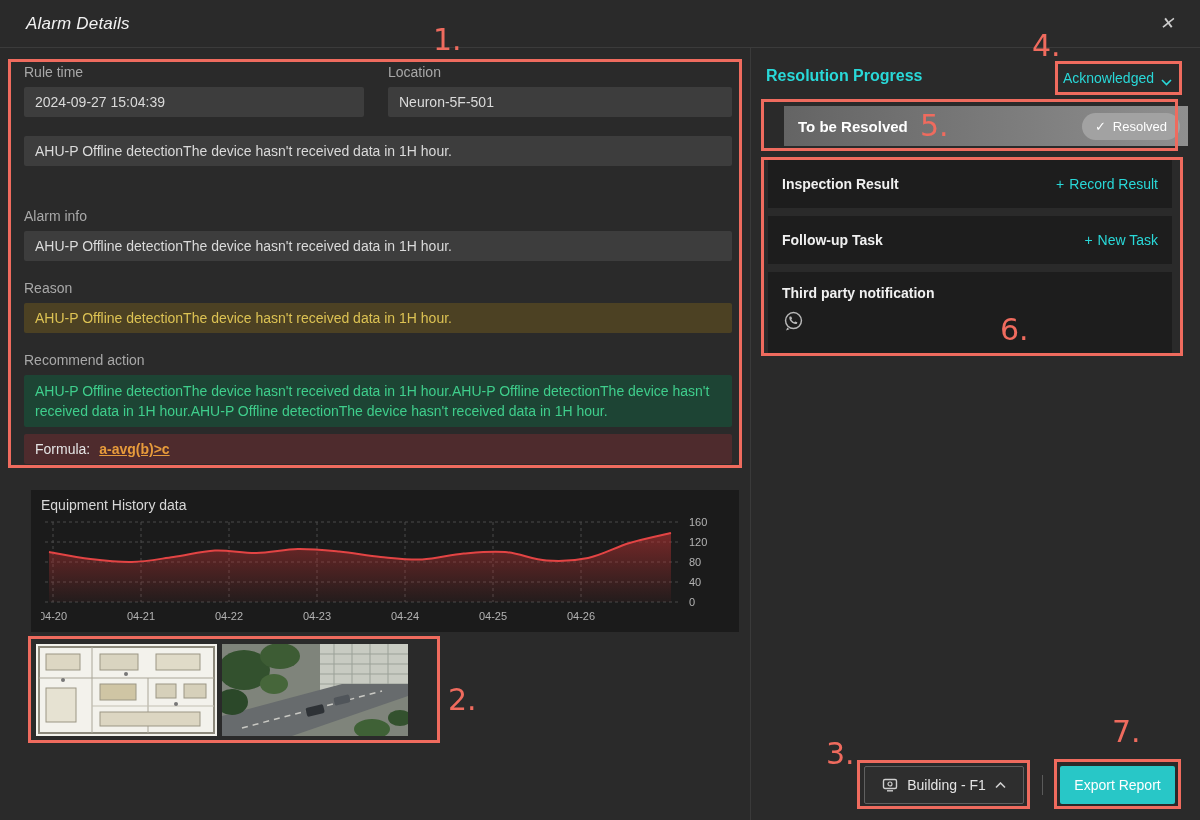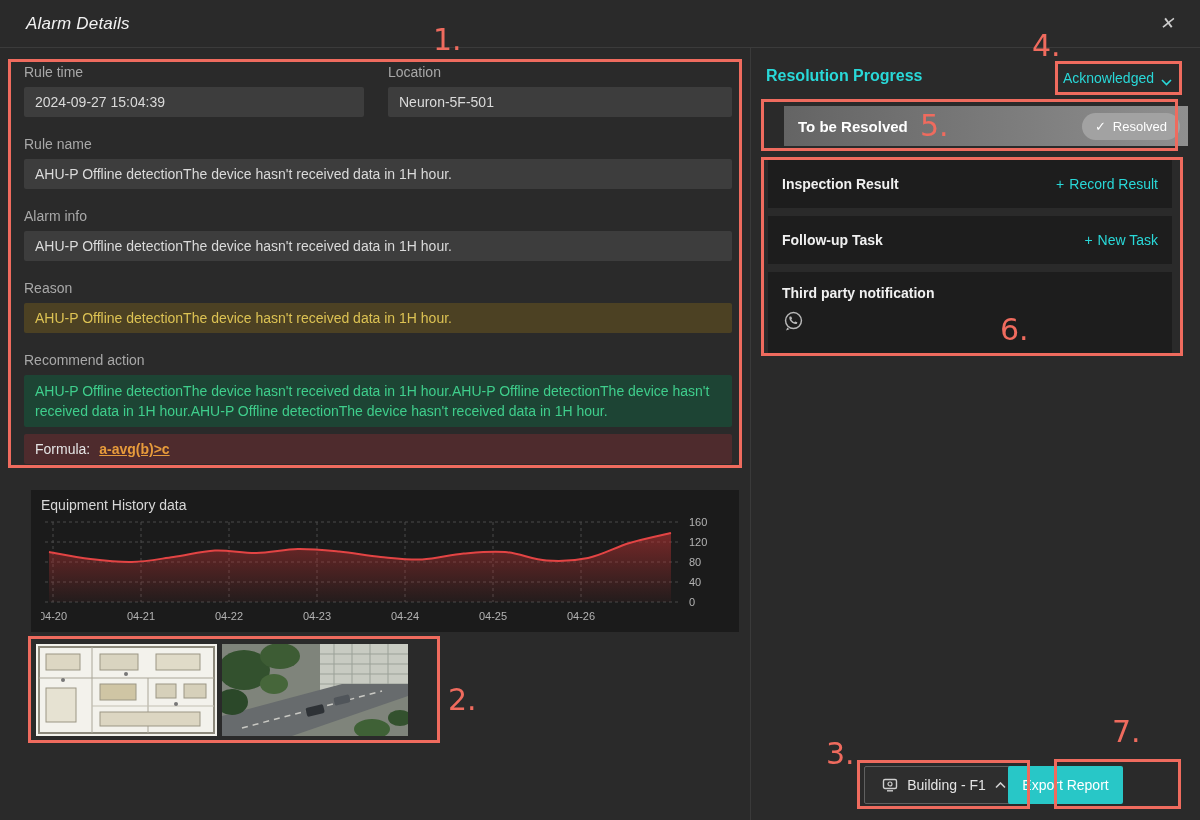--- a/index.html
+++ b/index.html
@@ -54,21 +54,21 @@
   .rrow-action { font-size:14px; color:#29d8d8; cursor:pointer; display:flex; align-items:center; gap:5px; }
   .tp-block { position:absolute; left:768px; top:272px; width:404px; height:82px;
               background:#1d1d1d; padding:13px 14px 0; }
   .tp-icon { margin-top:9px; display:inline-block; cursor:pointer; }
 
   .btn-building { position:absolute; left:864px; top:766px; width:160px; height:38px;
                   background:#2e2e2e; border:1px solid #606060; border-radius:2px;
                   display:flex; align-items:center; justify-content:center; gap:9px;
                   font-size:14px; color:#e4e4e4; cursor:pointer; }
   .btn-sep { position:absolute; left:1042px; top:775px; width:1px; height:20px; background:#5a5a5a; }
-  .btn-export { position:absolute; left:1008px; top:766px; width:115px; height:38px;
+  .btn-export { position:absolute; left:1060px; top:766px; width:115px; height:38px;
                 background:#28c7c7; border-radius:2px; display:flex; align-items:center;
                 justify-content:center; font-size:14px; color:#ffffff; cursor:pointer; }
 
   .ann-box { position:absolute; border:3px solid #ef6b5e; pointer-events:none; z-index:40; }
   .ann-num { position:absolute; color:#ef6b5e; font-size:30px; z-index:41; pointer-events:none;
              font-family:"DejaVu Sans",sans-serif; }
 </style>
 </head>
 <body>
 
@@ -85,21 +85,20 @@
     <div class="flabel">Rule time</div>
     <div class="finput">2024-09-27 15:04:39</div>
   </div>
 
   <div class="field" style="left:388px;top:64px;width:344px">
     <div class="flabel">Location</div>
     <div class="finput">Neuron-5F-501</div>
   </div>
 
   <div class="field" style="left:24px;top:136px;width:708px">
-    <div class="flabel">Rule name</div>
     <div class="finput">AHU-P Offline detectionThe device hasn't received data in 1H hour.</div>
   </div>
 
   <div class="field" style="left:24px;top:208px;width:708px">
     <div class="flabel">Alarm info</div>
     <div class="finput">AHU-P Offline detectionThe device hasn't received data in 1H hour.</div>
   </div>
 
   <div class="field" style="left:24px;top:280px;width:708px">
     <div class="flabel">Reason</div>

